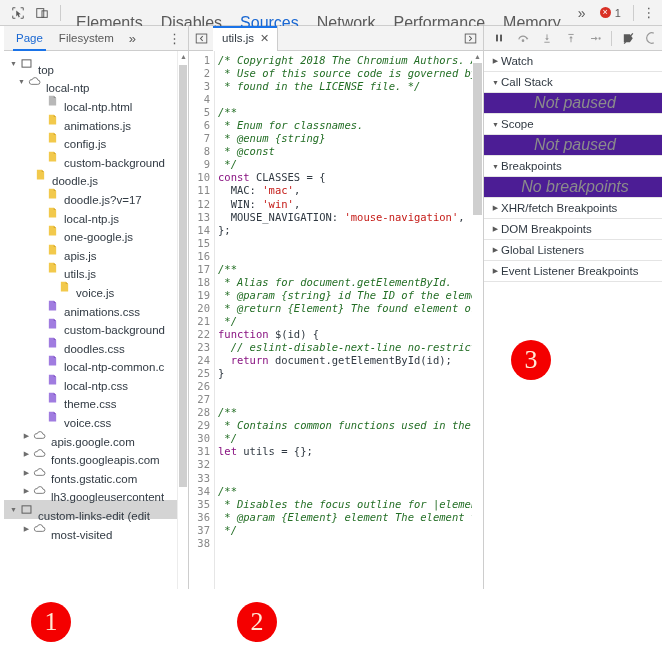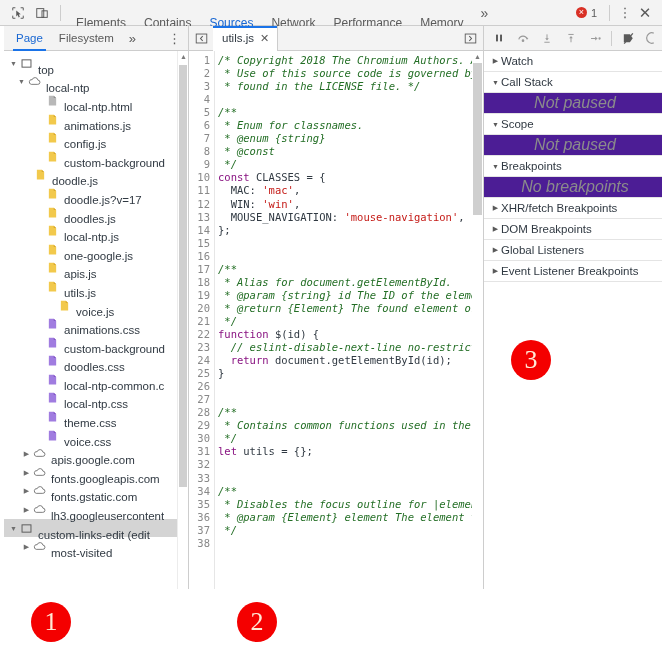--- a/index.html
+++ b/index.html
@@ -23,21 +23,21 @@
   }
   .tb-icon-btn {
     width: 24px; height: 22px;
     display: flex; align-items: center; justify-content: center;
     cursor: pointer; flex: 0 0 auto;
   }
   .tb-sep { width:1px; height:16px; background:#cdcdcd; margin:0 6px; flex:0 0 auto; }
   .panel-tabs { display:flex; align-items:center; height:26px; }
   .panel-tab {
     padding: 0 9px; height: 26px; line-height: 26px;
-    font-size: 12px; color: #5a5a5a; cursor: pointer;
+    font-size: 16px; color: #5a5a5a; cursor: pointer;
     white-space: nowrap; position: relative; margin-top: 20px;
   }
   .panel-tab.active { color: #1967d2; }
   .panel-tab.active::after {
     content:""; position:absolute; left:6px; right:6px; bottom:0;
     height:2px; background:#1a73e8;
   }
   .more-tabs { padding: 0 8px; font-size: 14px; color:#5a5a5a; cursor:pointer; line-height:26px; }
   .tb-right { margin-left:auto; display:flex; align-items:center; padding-right:6px; }
   .err-badge { display:flex; align-items:center; gap:4px; cursor:pointer; padding: 0 6px;}
@@ -214,21 +214,21 @@
     </div>
     <div class="tb-icon-btn">
       <svg width="14" height="14" viewBox="0 0 16 16">
         <rect x="2" y="3" width="8" height="10" fill="none" stroke="#5a5a5a" stroke-width="1.1"></rect>
         <rect x="8" y="5.5" width="6" height="7.5" fill="none" stroke="#5a5a5a" stroke-width="1.1"></rect>
       </svg>
     </div>
     <div class="tb-sep"></div>
     <div class="panel-tabs">
       <div class="panel-tab">Elements</div>
-      <div class="panel-tab">Contains</div>
+      <div class="panel-tab">Disables</div>
       <div class="panel-tab active">Sources</div>
       <div class="panel-tab">Network</div>
       <div class="panel-tab">Performance</div>
       <div class="panel-tab">Memory</div>
       <div class="more-tabs">»</div>
     </div>
     <div class="tb-right">
       <div class="err-badge">
         <span class="err-circle">×</span>
         <span class="err-count">1</span>
@@ -320,30 +320,20 @@
             </div>
             <div class="tree-row" style="padding-left: 30px;">
               <span class="arrow blank">▶</span>
               <span class="tico">
                 <svg width="13" height="13" viewBox="0 0 16 16">
                   <path d="M3.5 2h6l3 3v9h-9z" fill="#f2c94c"></path>
                   <path d="M9.5 2l3 3h-3z" fill="#d6a92f"></path>
                 </svg>
               </span>
               <span class="lbl">doodle.js?v=17</span>
-            </div>
-            <div class="tree-row" style="padding-left: 30px;">
-              <span class="arrow blank">▶</span>
-              <span class="tico">
-                <svg width="13" height="13" viewBox="0 0 16 16">
-                  <path d="M3.5 2h6l3 3v9h-9z" fill="#f2c94c"></path>
-                  <path d="M9.5 2l3 3h-3z" fill="#d6a92f"></path>
-                </svg>
-              </span>
-              <span class="lbl">doodles.js</span>
             </div>
             <div class="tree-row" style="padding-left: 30px;">
               <span class="arrow blank">▶</span>
               <span class="tico">
                 <svg width="13" height="13" viewBox="0 0 16 16">
                   <path d="M3.5 2h6l3 3v9h-9z" fill="#f2c94c"></path>
                   <path d="M9.5 2l3 3h-3z" fill="#d6a92f"></path>
                 </svg>
               </span>
               <span class="lbl">local-ntp.js</span>

